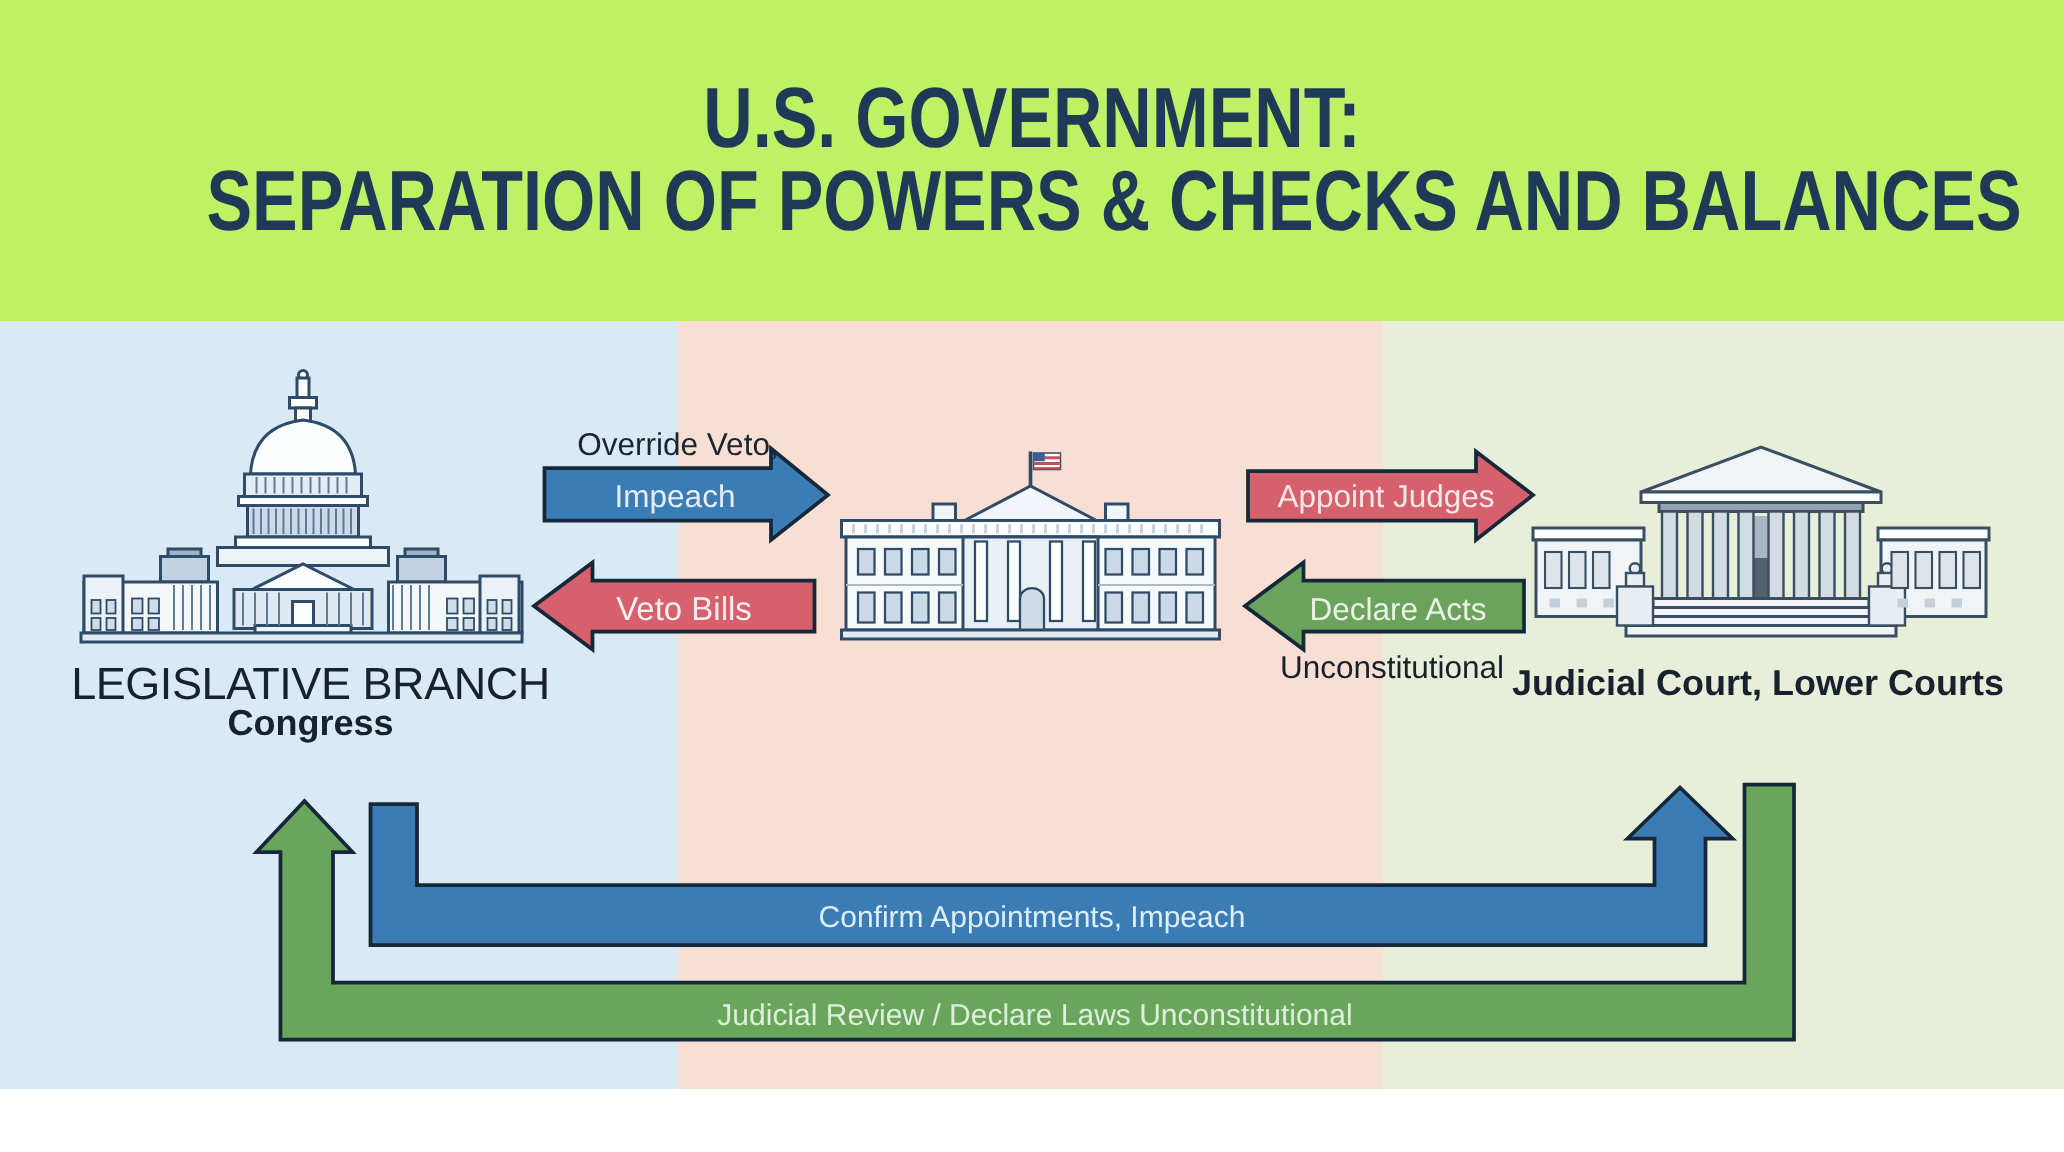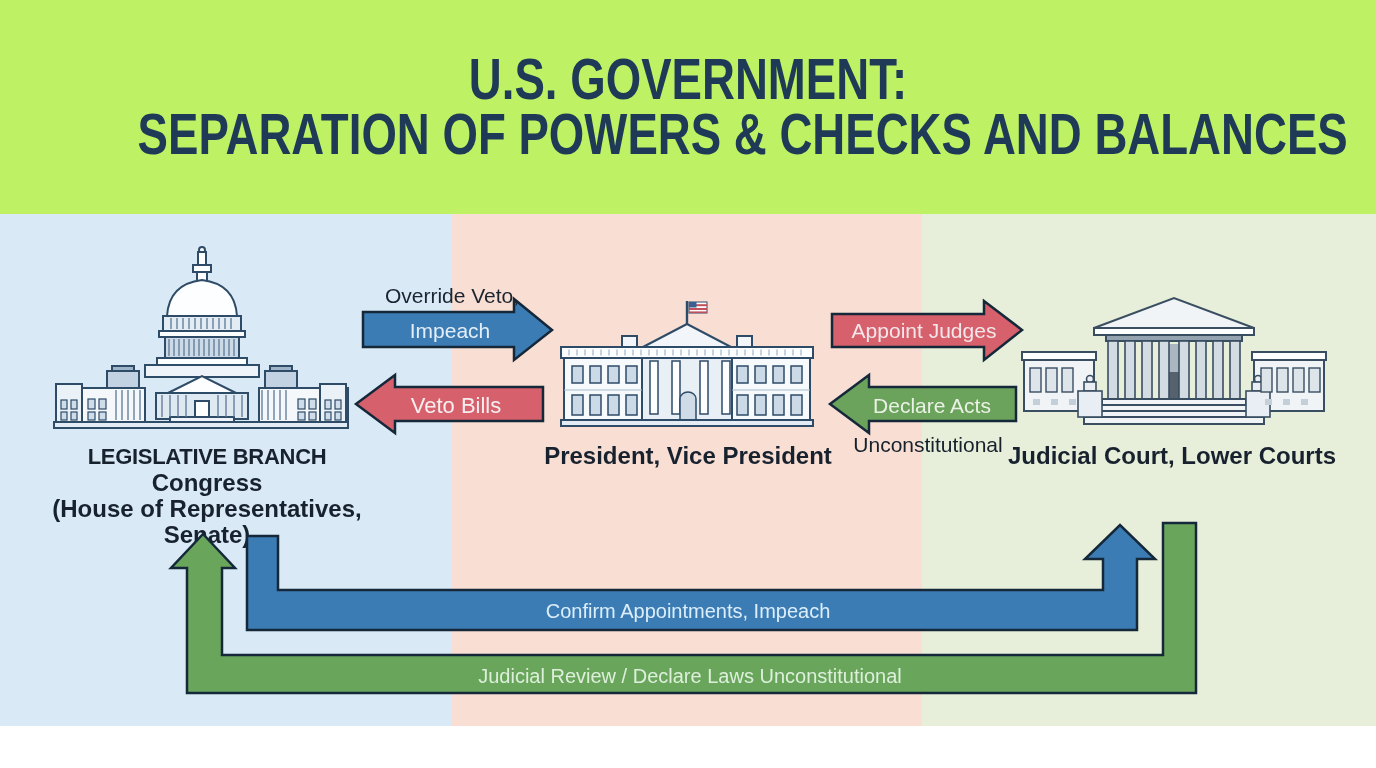--- a/index.html
+++ b/index.html
@@ -11,21 +11,21 @@
   .band-legislative{left:0;width:452px;background:#d9e9f5;}
   .band-executive{left:452px;width:470px;background:#f9ded3;}
   .band-judicial{left:922px;width:454px;background:#e7efda;}
 
   .title{position:absolute;top:52px;left:0;width:100%;text-align:center;
          color:#1e3a57;font-weight:bold;}
   .title-line{font-size:57px;line-height:55px;white-space:nowrap;
               transform:scaleX(0.8);transform-origin:50% 50%;}
 
   .branch-labels{position:absolute;width:400px;text-align:center;color:#18222e;}
-  .branch-name{font-size:22px;font-weight:bold;line-height:27px;letter-spacing:-0.3px;}
+  .branch-name{font-size:30px;font-weight:normal;line-height:27px;letter-spacing:-0.3px;}
   .branch-sub{font-size:24px;line-height:26px;font-weight:bold;}
   .labels-legislative{left:7px;top:443px;}
   .labels-executive{left:488px;top:443px;}
   .labels-judicial{left:972px;top:443px;}
 
   .icon-svg{position:absolute;}
   .icon-capitol{left:52px;top:244px;width:298px;height:186px;}
   .icon-whitehouse{left:556px;top:298px;width:262px;height:130px;}
   .icon-court{left:1020px;top:292px;width:308px;height:136px;}
 
@@ -199,24 +199,22 @@
         <rect x="49" y="107" width="7" height="6"></rect>
       <rect x="245" y="107" width="7" height="6"></rect>
         <rect x="263" y="107" width="7" height="6"></rect>
         <rect x="281" y="107" width="7" height="6"></rect>
     </g>
   </svg>
 
   <div class="branch-labels labels-legislative">
     <div class="branch-name">LEGISLATIVE BRANCH</div>
     <div class="branch-sub">Congress</div>
-    <div class="branch-sub">(House of Representatives, Senate)</div>
   </div>
   <div class="branch-labels labels-executive">
-    <div class="branch-sub">President, Vice President</div>
   </div>
   <div class="branch-labels labels-judicial">
     <div class="branch-sub">Judicial Court, Lower Courts</div>
   </div>
 
   <svg class="arrows-svg" viewBox="0 0 1376 768">
 
     <polygon class="arrow-shape" fill="#3c7cb4" points="363,312 514,312 514,299 552,330 514,360 514,347 363,347"></polygon>
 
     <polygon class="arrow-shape" fill="#d6616d" points="356,404 395,375 395,387 543,387 543,421 395,421 395,433"></polygon>

